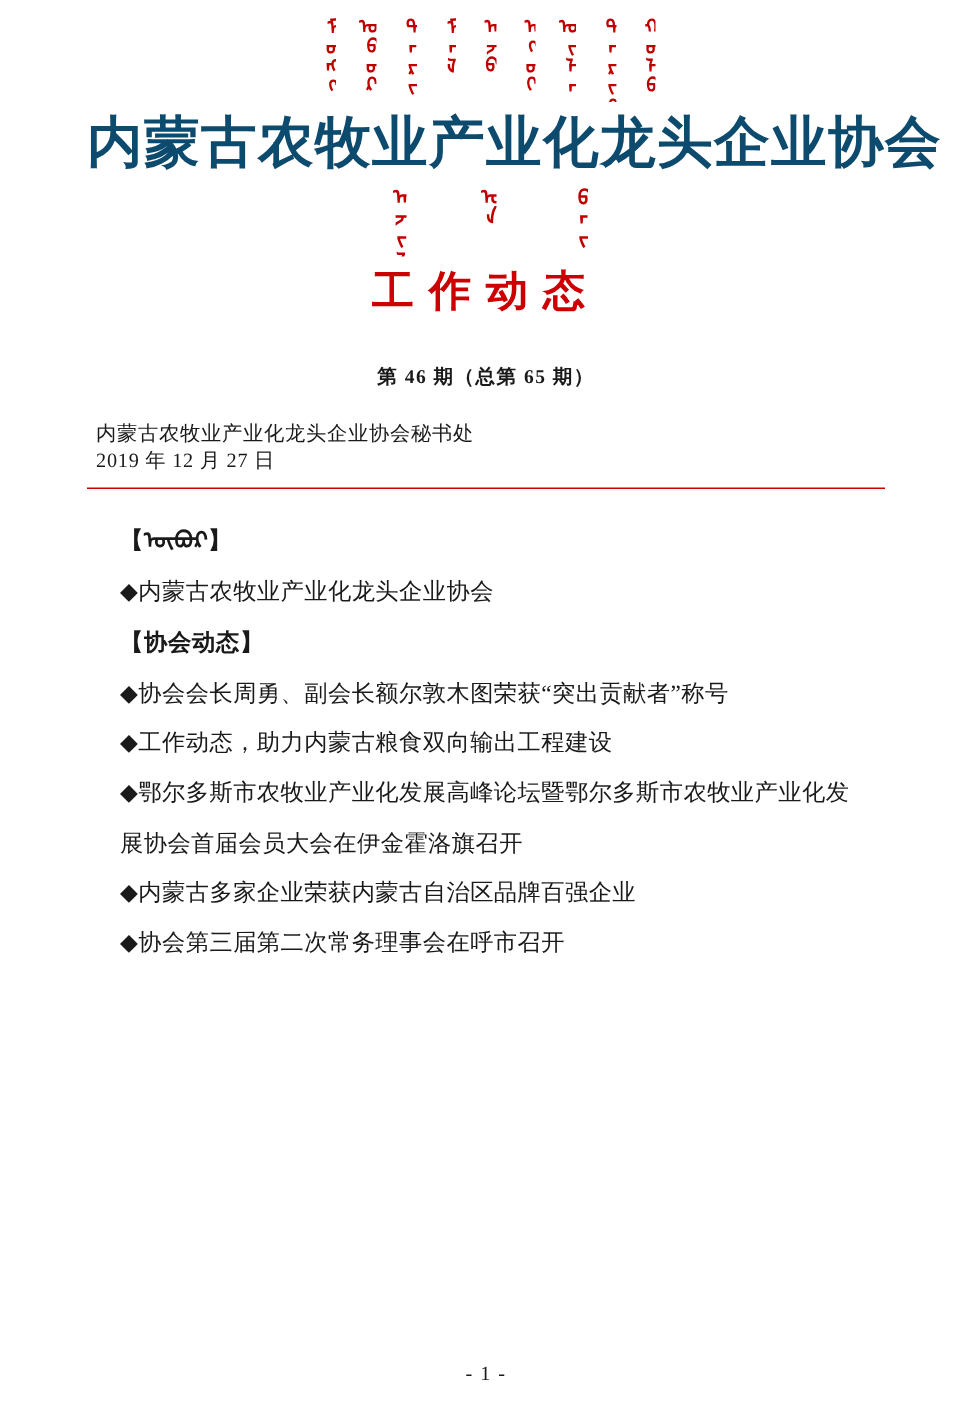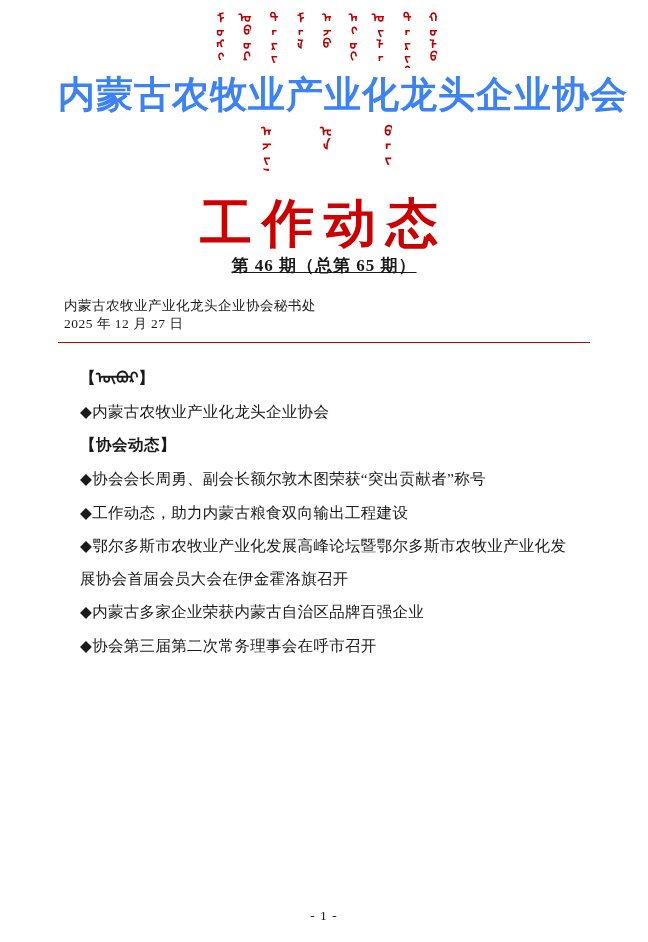--- a/index.html
+++ b/index.html
@@ -63,47 +63,46 @@
     text-orientation: upright;
     white-space: nowrap;
     font-weight: 700;
     height: 48px;
     overflow: hidden;
   }
 
   
   .title-main {
     text-align: center;
-    color: #3b82f6;
+    color: #0c4a6e;
     font-family: "DejaVu Sans", sans-serif;
     font-weight: 700;
     font-size: 37px;
     letter-spacing: 1px;
     margin-top: 2px;
     line-height: 1.15;
     white-space: nowrap;
   }
   .title-sub {
     text-align: center;
     color: #cc0000;
     font-family: "DejaVu Sans", sans-serif;
     font-weight: 700;
-    font-size: 52px;
+    font-size: 28px;
     letter-spacing: 10px;
-    margin-top: 20px;
+    margin-top: 4px;
     line-height: 1.1;
   }
 
   .issue-line {
     text-align: center;
-    font-size: 17px;
-    font-weight: 700;
-    margin-top: 2px;
+    font-size: 13px;
+    font-weight: 700;
+    margin-top: 33px;
     letter-spacing: 1px;
-    text-decoration: underline;
   }
 
   .meta-row {
     display: flex;
     justify-content: space-between;
     align-items: baseline;
     font-size: 13.5px;
     margin-top: 20px;
     padding: 0 6px;
     letter-spacing: 0.5px;
@@ -175,21 +174,21 @@
     <span class="glyph">ᠤᠨ</span>
     <span class="glyph">ᠪᠠᠢᠳᠠᠯ</span>
   </div>
 
   <div class="title-sub">工作动态</div>
 
   <div class="issue-line">第 46 期（总第 65 期）</div>
 
   <div class="meta-row">
     <span>内蒙古农牧业产业化龙头企业协会秘书处</span>
-    <span>2025 年 12 月 27 日</span>
+    <span>2019 年 12 月 27 日</span>
   </div>
 
   <div class="rule"></div>
 
 
   <div class="toc">
     <div class="toc-cat">【ᠥᠪᠥᠷ】</div>
     <div class="toc-item">◆内蒙古农牧业产业化龙头企业协会</div>
 
     <div class="toc-cat">【协会动态】</div>

